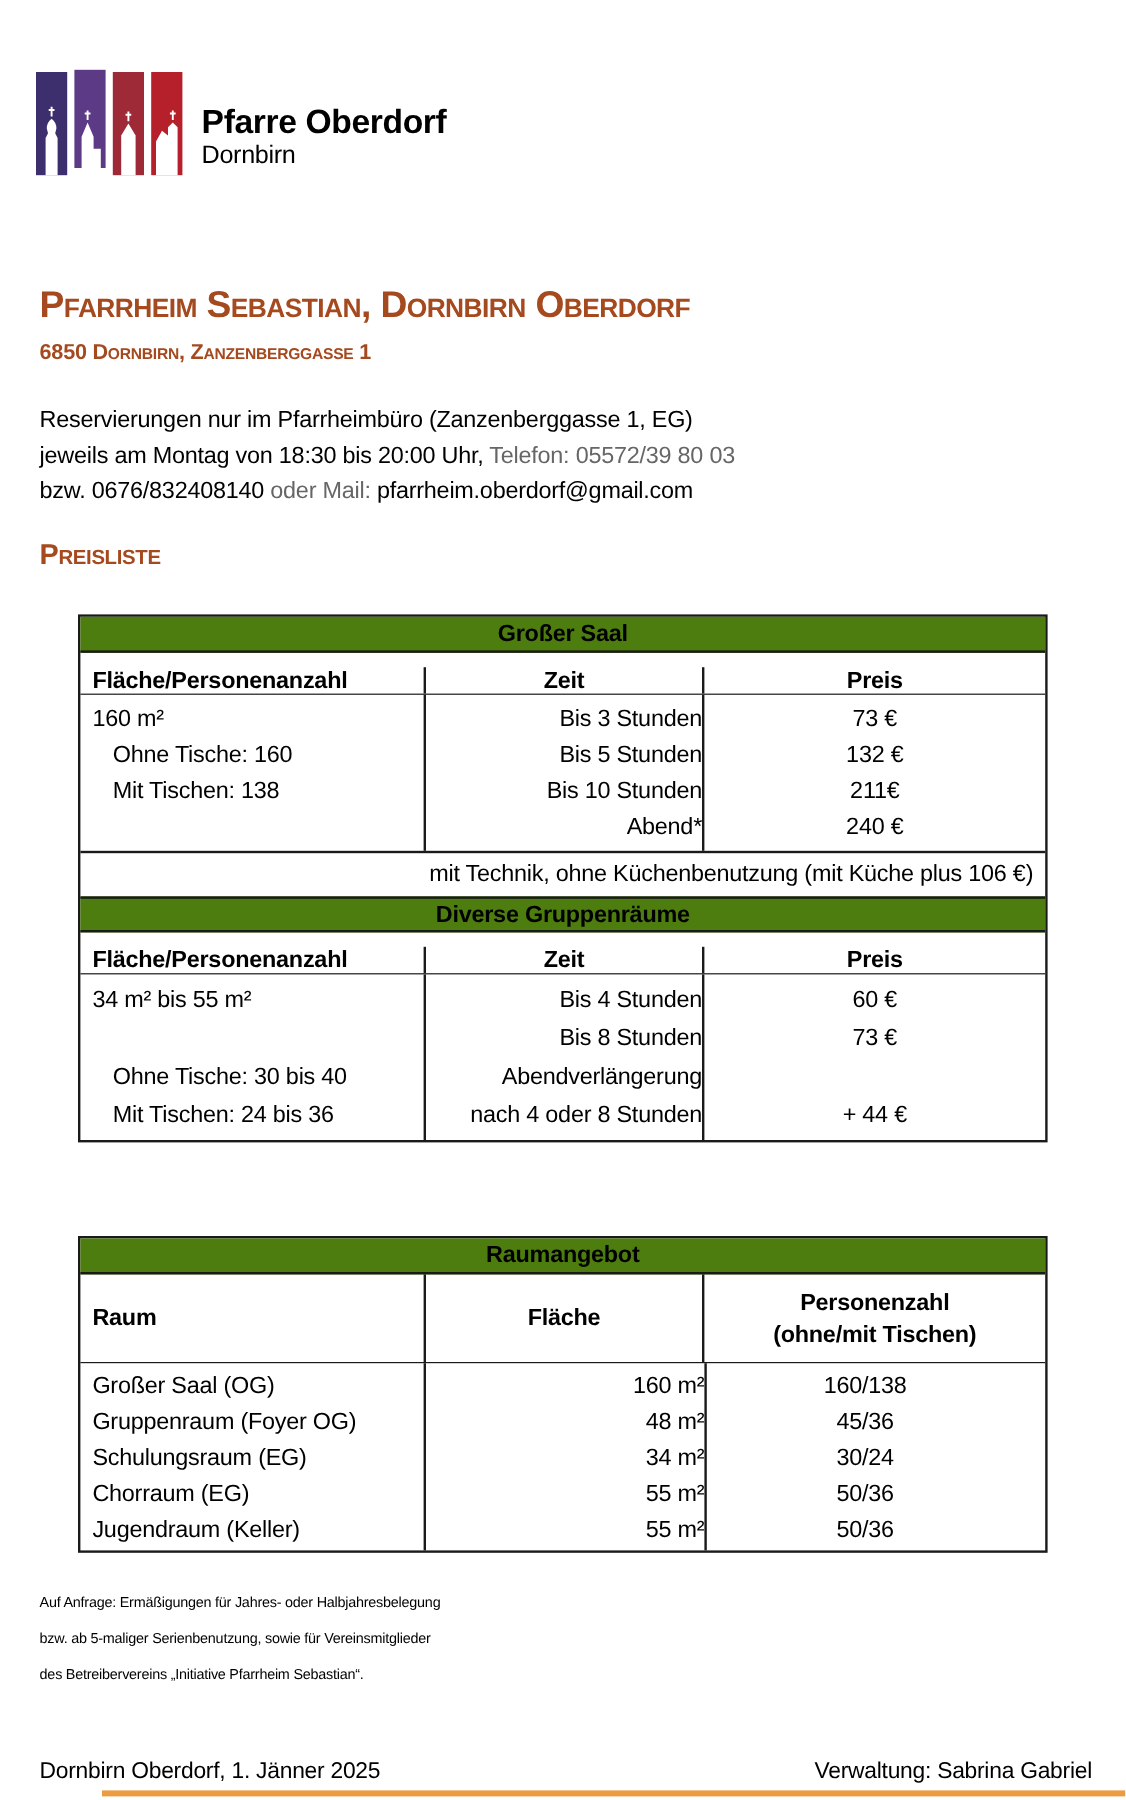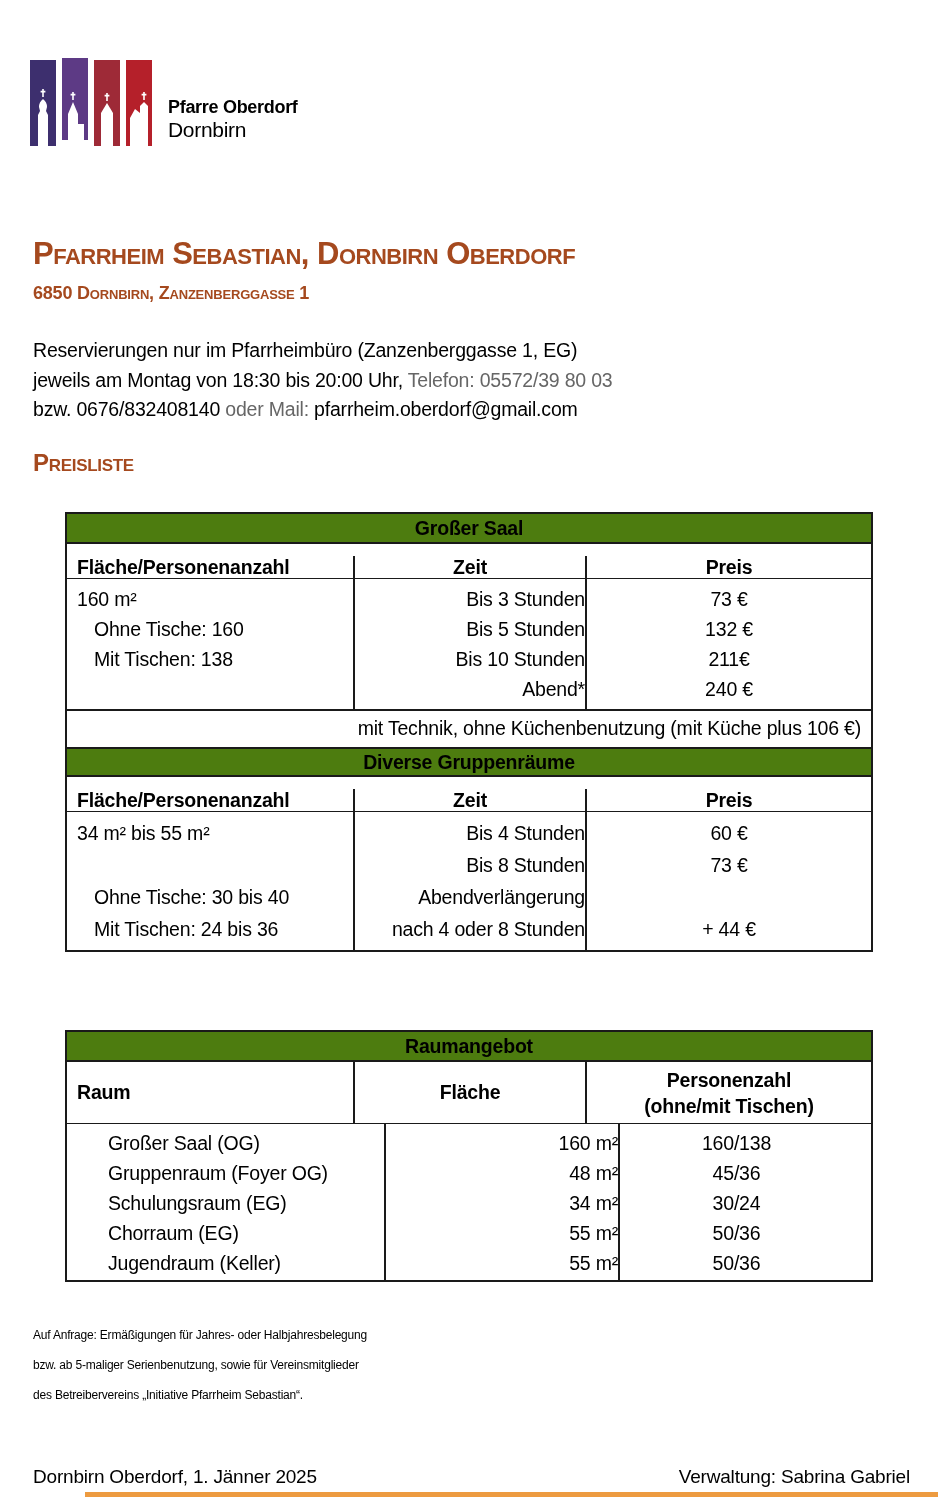--- a/index.html
+++ b/index.html
@@ -4,21 +4,21 @@
 <style>
   * { margin:0; padding:0; box-sizing:border-box; }
   html,body { background:#fff; }
   .page {
     position:relative; width:938px; height:1500px; background:#ffffff;
     font-family:"Liberation Sans", sans-serif; color:#000; overflow:hidden;
   }
   
   .logo-row { position:absolute; top:58px; left:30px; display:flex; align-items:flex-end; }
   .logo-text { margin-left:14px; margin-bottom:6px; line-height:1.15; }
-  .logo-text .org { font-size:18px; font-weight:bold; letter-spacing:-0.3px;margin-top:21px; }
+  .logo-text .org { font-size:28px; font-weight:bold; letter-spacing:-0.3px;margin-top:21px; }
   .logo-text .city { font-size:21px; letter-spacing:-0.3px; }
   
   .doc-title {
     position:absolute; top:236px; left:33px; color:#A5491E; font-weight:bold;
     font-size:31px; font-variant:small-caps; letter-spacing:-0.5px; white-space:nowrap;
   }
   .doc-subtitle {
     position:absolute; top:283px; left:33px; color:#A5491E; font-weight:bold;
     font-size:18px; font-variant:small-caps; letter-spacing:-0.2px;
   }
@@ -42,26 +42,26 @@
   .c2 { width:234px; border-left:2px solid #1a1a1a; border-right:2px solid #1a1a1a; justify-content:center; text-align:right; }
   .c3 { flex:1; justify-content:center; text-align:center; }
   .brow .cell { display:block; padding-top:5px; padding-bottom:5px; }
   .brow .line { line-height:30px; min-height:30px; white-space:nowrap; }
   .brow2 .line { line-height:32px; min-height:32px; }
   .indent { padding-left:17px; }
   .footnote {
     border-top:2px solid #1a1a1a; text-align:right; padding:2px 10px 4px 10px; line-height:30px;
   }
   
-  .hrow2 { height:62px; font-weight:bold; border-bottom:1px solid #1a1a1a; }
+  .hrow2 { height:74px; font-weight:bold; border-bottom:1px solid #1a1a1a; }
   .hrow2 .cell { display:flex; align-items:center; }
   .hcol3 { flex-direction:column; justify-content:center; line-height:26px; }
   .rrow .cell { display:block; }
   .rrow .line { line-height:30px; min-height:30px; white-space:nowrap; }
-  .rrow-wrap { padding:4px 16px 2px 0;margin-left:31px; }
+  .rrow-wrap { padding:4px 16px 2px 0; }
   .rrow-wrap .trow .c2, .rrow-wrap .trow .c3 { border:none; }
   .vline-wrap { position:relative; }
   .vline-wrap::before, .vline-wrap::after {
     content:""; position:absolute; top:0; bottom:0; width:2px; background:#1a1a1a;
   }
   .vline-wrap::before { left:286px; }
   .vline-wrap::after { left:520px; }
   
   .note { position:absolute; top:1320px; left:33px; font-size:12px; line-height:30px; letter-spacing:-0.2px; }
   .footer { position:absolute; top:1466px; left:33px; right:28px; display:flex; justify-content:space-between; font-size:19px; letter-spacing:-0.2px;text-align:right; }

